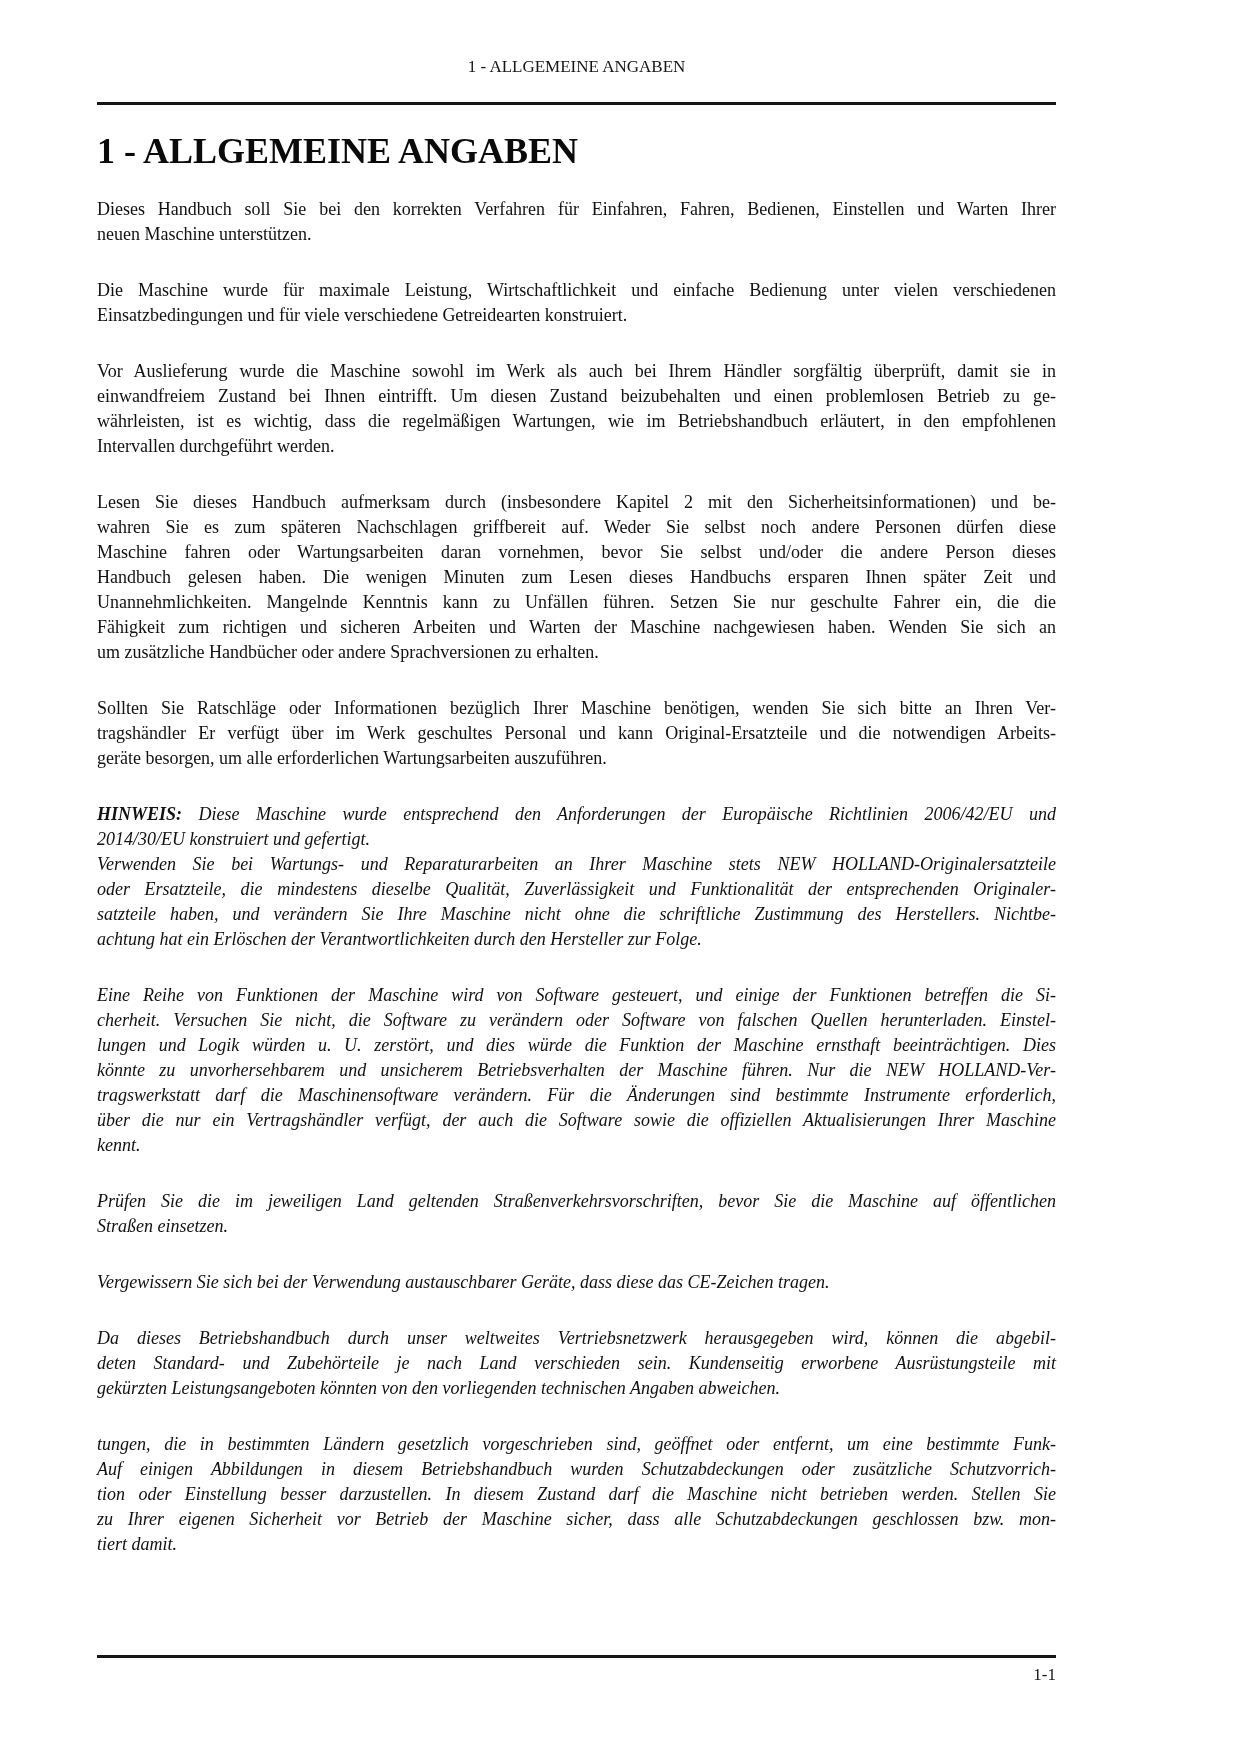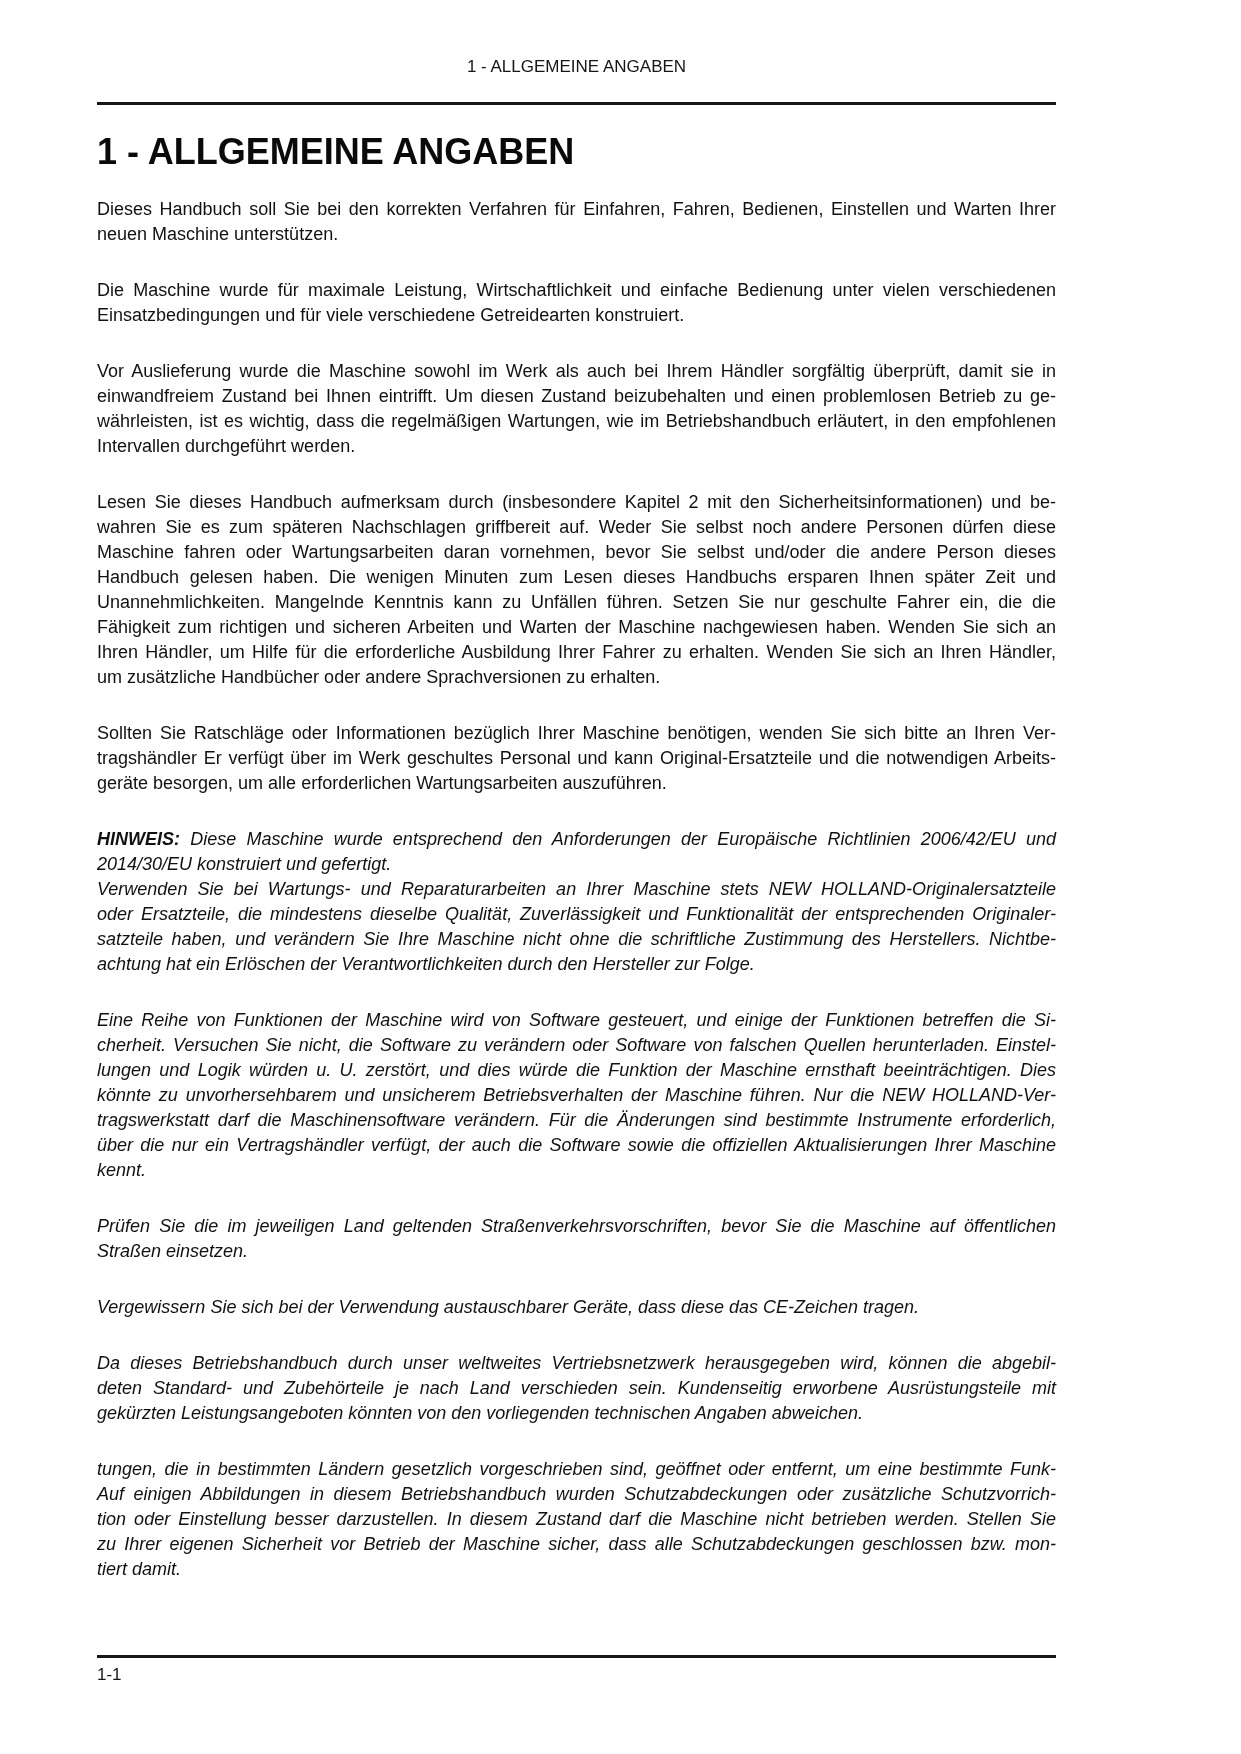--- a/index.html
+++ b/index.html
@@ -2,21 +2,21 @@
 <html lang="de"><head>
 <meta charset="utf-8">
 <style>
   html, body { margin: 0; padding: 0; background: #ffffff; }
   .page {
     position: relative;
     width: 1129px;
     height: 1754px;
     background: #ffffff;
     color: #0e0e0e;
-    font-family: Liberation Sans, sans-serif;
+    font-family: Liberation Serif, serif;
     box-sizing: border-box;
     overflow: hidden;
   }
   .content-col {
     position: absolute;
     left: 97px;
     right: 73px;
     top: 0;
   }
   .running-header {
@@ -64,21 +64,21 @@
     white-space: normal;
   }
   .line.last { text-align-last: left; }
   .footer {
     position: absolute;
     left: 97px;
     right: 73px;
     top: 1655px;
   }
   .page-number {
-    text-align: left;
+    text-align: right;
     font-size: 17px;
     line-height: 20px;
     margin-top: 7px;
     color: #151515;
   }
 </style>
 </head>
 <body>
 
 <div class="page">
@@ -106,21 +106,20 @@
             <span class="line">währleisten, ist es wichtig, dass die regelmäßigen Wartungen, wie im Betriebshandbuch erläutert, in den empfohlenen</span>
             <span class="line last">Intervallen durchgeführt werden.</span>
           </p>
           <p class="para">
             <span class="line">Lesen Sie dieses Handbuch aufmerksam durch (insbesondere Kapitel 2 mit den Sicherheitsinformationen) und be-</span>
             <span class="line">wahren Sie es zum späteren Nachschlagen griffbereit auf. Weder Sie selbst noch andere Personen dürfen diese</span>
             <span class="line">Maschine fahren oder Wartungsarbeiten daran vornehmen, bevor Sie selbst und/oder die andere Person dieses</span>
             <span class="line">Handbuch gelesen haben. Die wenigen Minuten zum Lesen dieses Handbuchs ersparen Ihnen später Zeit und</span>
             <span class="line">Unannehmlichkeiten. Mangelnde Kenntnis kann zu Unfällen führen. Setzen Sie nur geschulte Fahrer ein, die die</span>
             <span class="line">Fähigkeit zum richtigen und sicheren Arbeiten und Warten der Maschine nachgewiesen haben. Wenden Sie sich an</span>
-            <span class="line">Ihren Händler, um Hilfe für die erforderliche Ausbildung Ihrer Fahrer zu erhalten. Wenden Sie sich an Ihren Händler,</span>
             <span class="line last">um zusätzliche Handbücher oder andere Sprachversionen zu erhalten.</span>
           </p>
           <p class="para">
             <span class="line">Sollten Sie Ratschläge oder Informationen bezüglich Ihrer Maschine benötigen, wenden Sie sich bitte an Ihren Ver-</span>
             <span class="line">tragshändler Er verfügt über im Werk geschultes Personal und kann Original-Ersatzteile und die notwendigen Arbeits-</span>
             <span class="line last">geräte besorgen, um alle erforderlichen Wartungsarbeiten auszuführen.</span>
           </p>
           <p class="para italic">
             <span class="line"><b>HINWEIS:</b> Diese Maschine wurde entsprechend den Anforderungen der Europäische Richtlinien 2006/42/EU und</span>
             <span class="line last">2014/30/EU konstruiert und gefertigt.</span>

